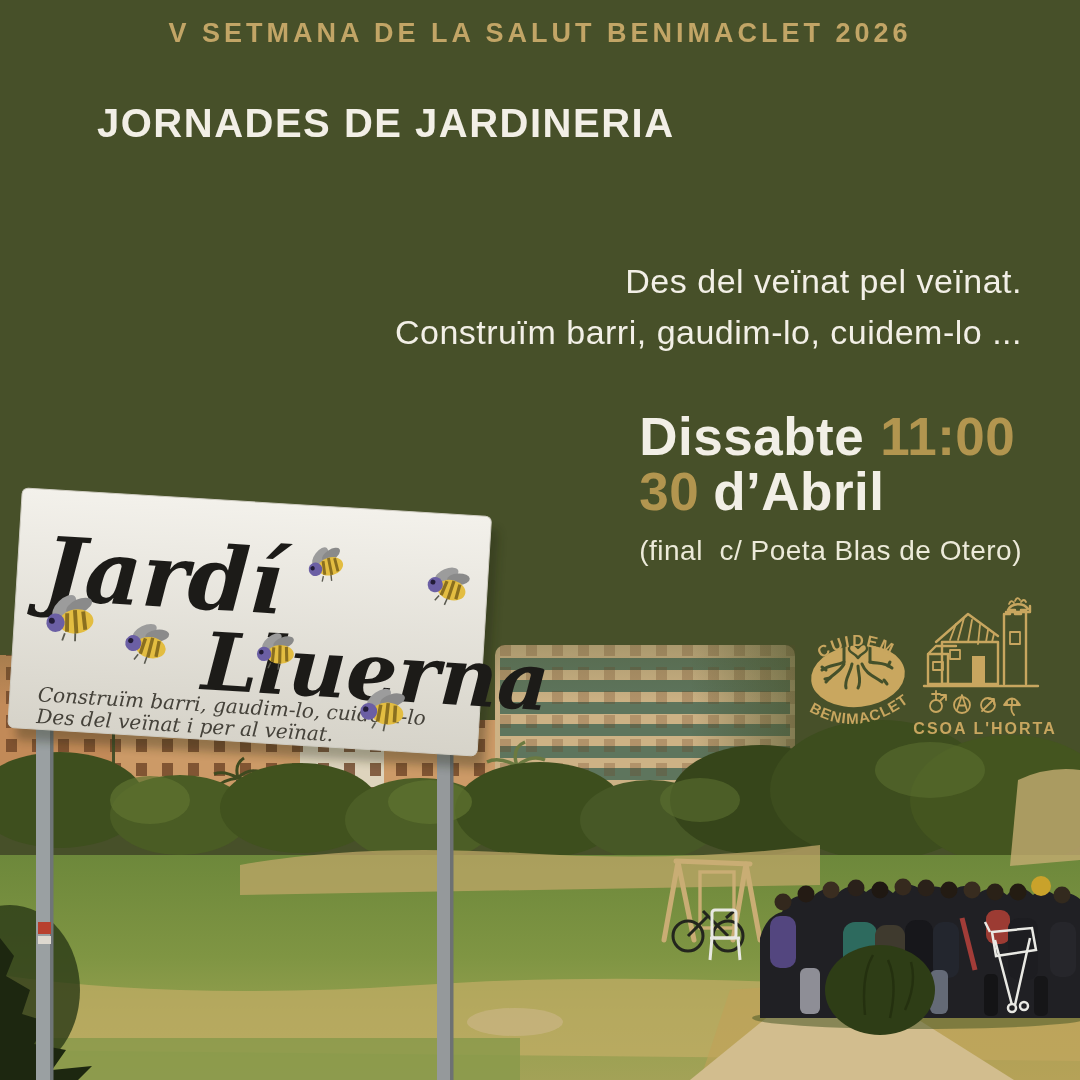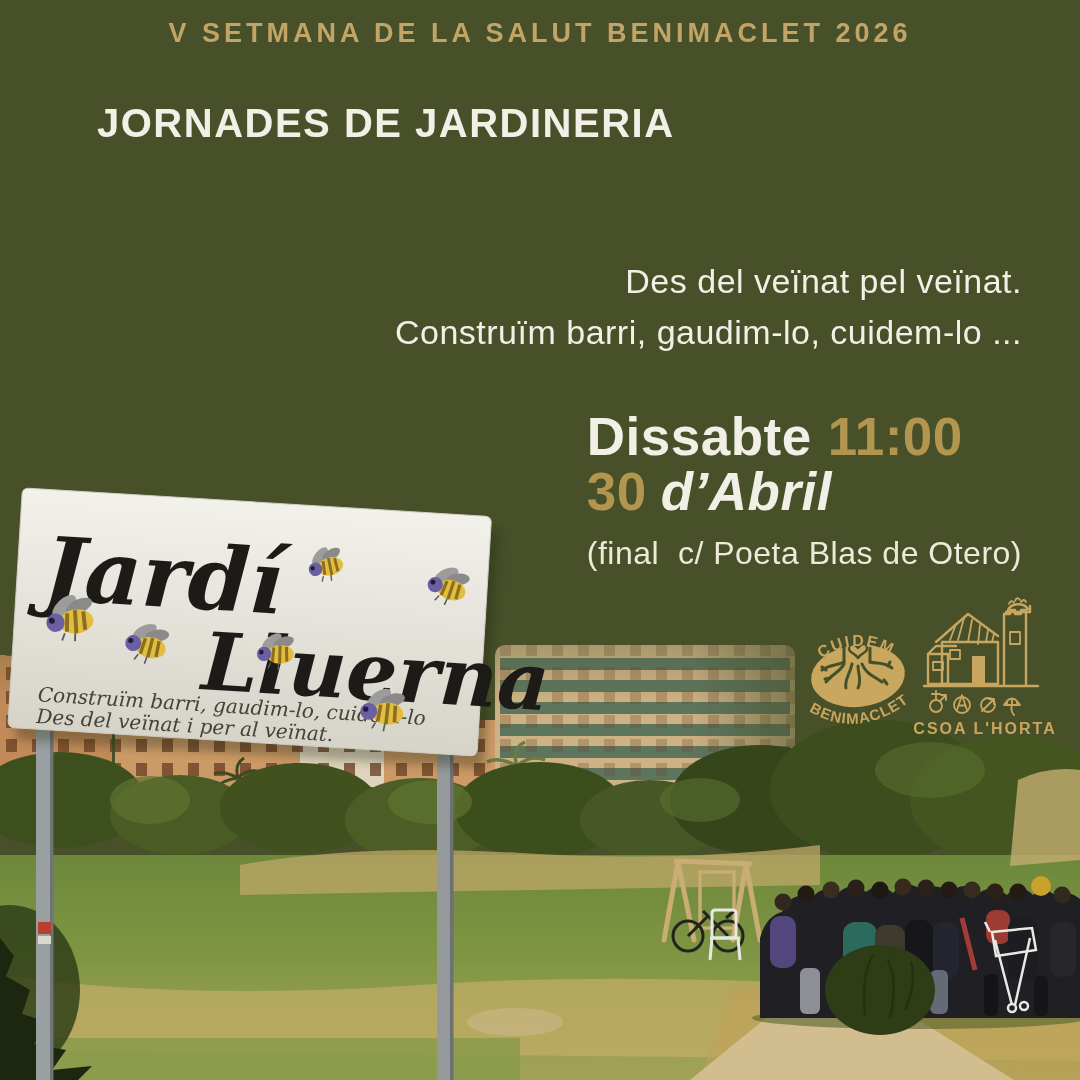--- a/index.html
+++ b/index.html
@@ -18,22 +18,22 @@
   }
   .title-block{position:absolute;left:62px;top:101px;color:var(--white);
     font-size:40px;font-weight:800;letter-spacing:1.5px;line-height:1.13;margin-left:35px;}
   .title-highlight{color:var(--gold);}
   .tagline{position:absolute;right:58px;top:256px;text-align:right;
     color:var(--white);font-size:34px;font-weight:500;line-height:1.5;letter-spacing:.5px;}
   .schedule{position:absolute;right:58px;top:410px;text-align:left;color:var(--white);}
   .schedule .big-line{font-size:53px;font-weight:800;line-height:1.03;letter-spacing:.5px;}
   .schedule .gold-part{color:var(--gold-deep);}
   .schedule .time-part{margin-left:16px;}
-  .schedule .month-part{margin-left:14px;font-style:italic;}
-  .location-line{margin-top:16px;font-size:32px;font-weight:400;color:#ecead9;
+  .schedule .month-part{margin-left:14px;}
+  .location-line{margin-top:16px;font-size:28px;font-weight:400;color:#ecead9;
     letter-spacing:.5px;white-space:pre-wrap;}
   .logos-svg{position:absolute;left:788px;top:584px;}
   .photo-svg{position:absolute;left:0;top:470px;}
   .gold-stroke{stroke:var(--logo-gold);fill:none;stroke-width:2.4;
     stroke-linecap:round;stroke-linejoin:round;}
   .gold-stroke-thin{stroke:var(--logo-gold);fill:none;stroke-width:1.8;
     stroke-linecap:round;stroke-linejoin:round;}
   .logo-text{fill:var(--logo-gold);font-family:"Liberation Sans",sans-serif;font-weight:700;}
   .sign-script{font-family:"DejaVu Serif",serif;font-style:italic;fill:#1c1b18;}
   .sign-script-small{font-family:"DejaVu Serif",serif;font-style:italic;fill:#45423a;}

